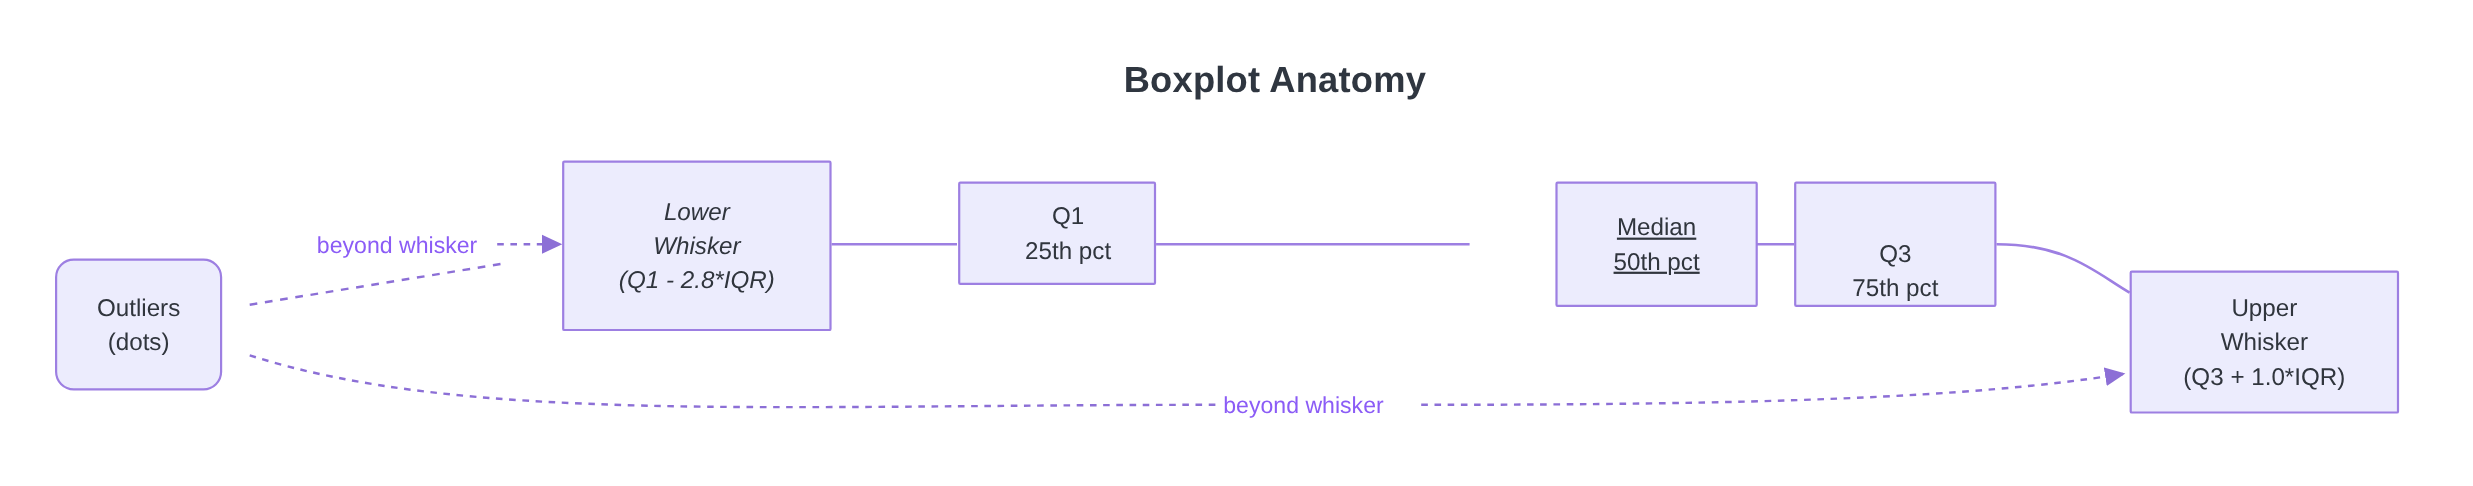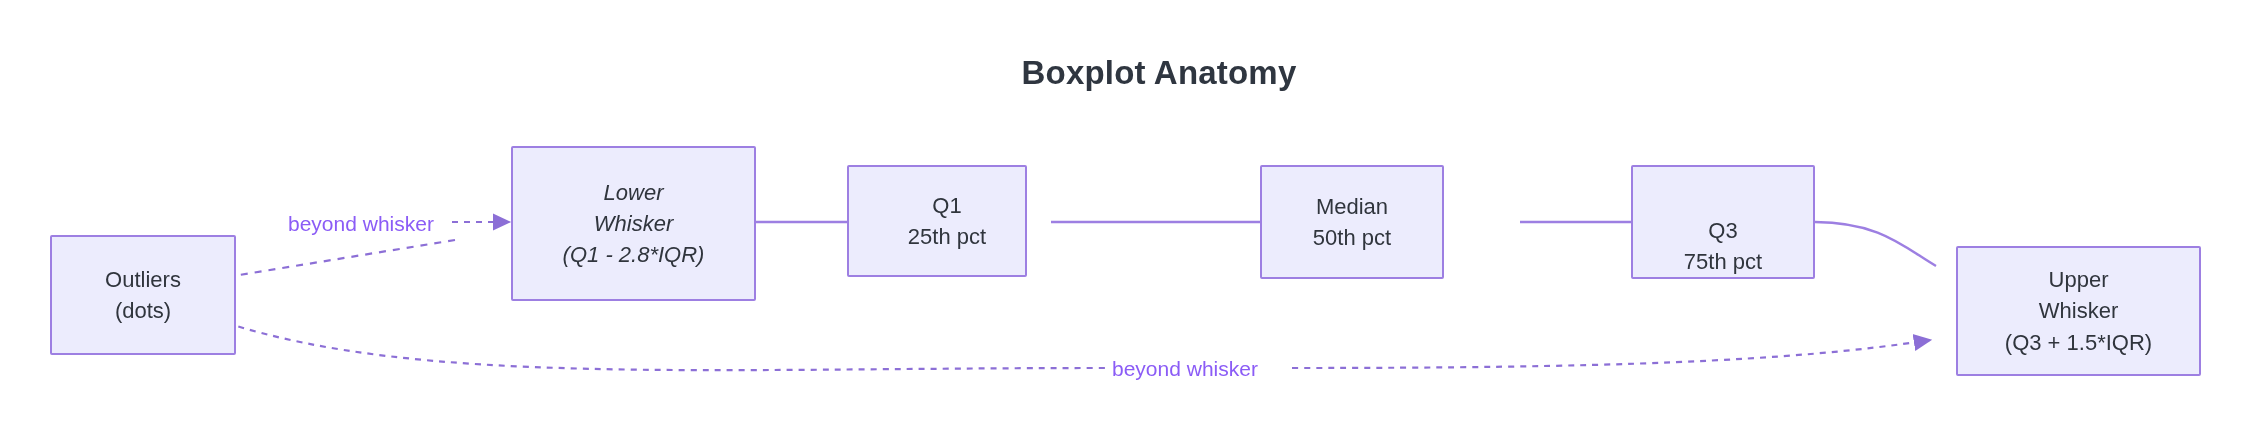--- a/index.html
+++ b/index.html
@@ -87,49 +87,49 @@
     <path d="M1051,222 L1336,222" fill="none" stroke="#9d7fe2" stroke-width="2.4"></path>
 
     <path d="M1520,222 L1631,222" fill="none" stroke="#9d7fe2" stroke-width="2.4"></path>
 
     <path d="M1815,222 C1880,222 1905,248 1936,266" fill="none" stroke="#9d7fe2" stroke-width="2.4"></path>
 
     <path d="M227,323 C420,385 700,368 1105,368" fill="none" stroke="#8c6fd6" stroke-width="2.2" stroke-dasharray="6,6" stroke-linecap="butt"></path>
     <path d="M1292,368 C1600,368 1790,362 1930,340" fill="none" stroke="#8c6fd6" stroke-width="2.2" stroke-dasharray="6,6" stroke-linecap="butt" marker-end="url(#arrow-dotted)"></path>
   </svg>
 
-  <div class="node" style="left:50px; top:235px; width:186px; height:120px;">
+  <div class="node" style="left:50px; top:235px; width:152px; height:120px;border-radius:17px;">
     <span class="line">Outliers</span>
     <span class="line">(dots)</span>
   </div>
 
   <div class="node" style="left:511px; top:146px; width:245px; height:155px;font-style:italic;">
     <span class="line">Lower</span>
     <span class="line">Whisker</span>
     <span class="line">(Q1 - 2.8*IQR)</span>
   </div>
 
-  <div class="node" style="left:847px; top:165px; width:180px; height:112px;padding-left:20px;">
+  <div class="node" style="left:871px; top:165px; width:180px; height:94px;padding-left:20px;">
     <span class="line">Q1</span>
     <span class="line">25th pct</span>
   </div>
 
-  <div class="node" style="left:1260px; top:165px; width:184px; height:114px;">
+  <div class="node" style="left:1414px; top:165px; width:184px; height:114px;text-decoration:underline;">
     <span class="line">Median</span>
     <span class="line">50th pct</span>
   </div>
 
   <div class="node" style="left:1631px; top:165px; width:184px; height:114px;justify-content:flex-end;">
     <span class="line">Q3</span>
     <span class="line">75th pct</span>
   </div>
 
-  <div class="node" style="left:1936px; top:246px; width:245px; height:130px;margin-left:20px;">
+  <div class="node" style="left:1936px; top:246px; width:245px; height:130px;">
     <span class="line">Upper</span>
     <span class="line">Whisker</span>
-    <span class="line">(Q3 + 1.5*IQR)</span>
+    <span class="line">(Q3 + 1.0*IQR)</span>
   </div>
 
   <div class="edge-label" style="left:284px; top:212px;">beyond whisker</div>
 
   <div class="edge-label" style="left:1108px; top:357px;">beyond whisker</div>
 
 </div>
 
 </body></html>

